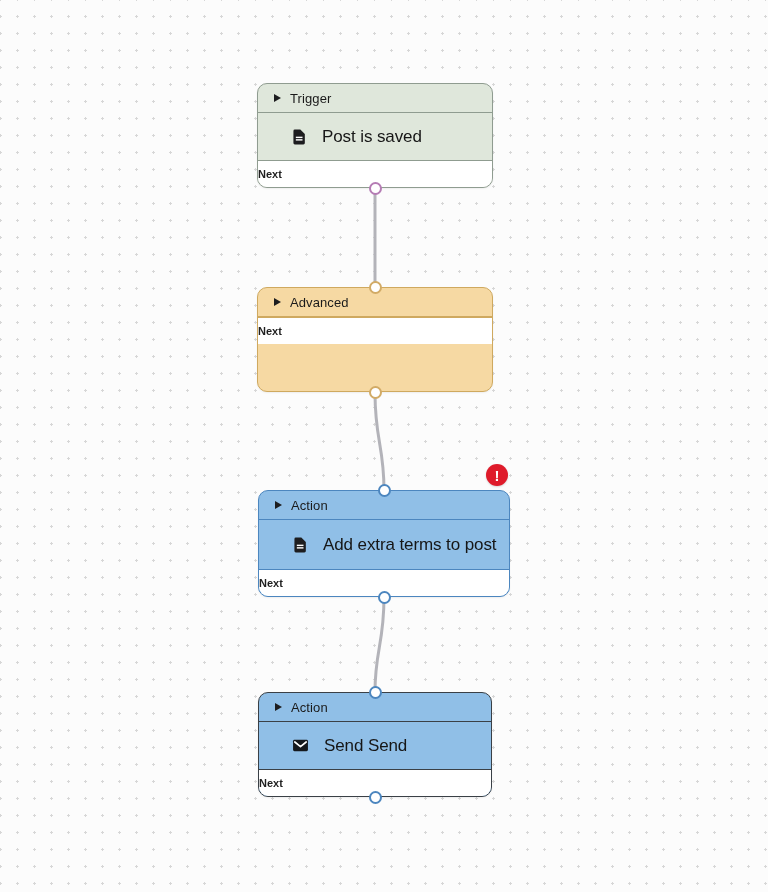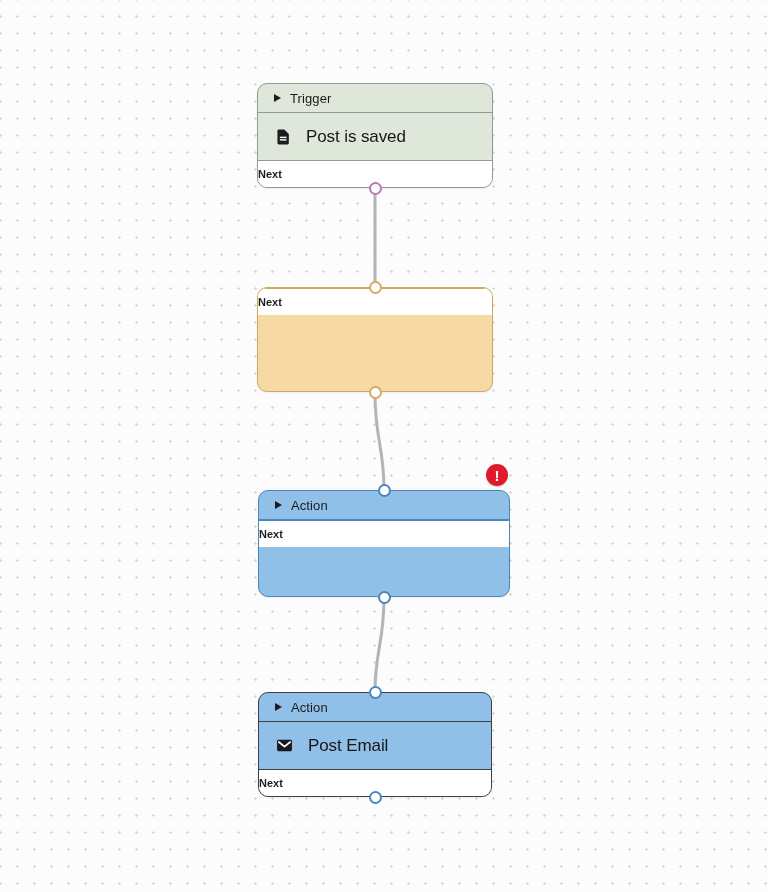--- a/index.html
+++ b/index.html
@@ -54,21 +54,21 @@
     font-size: 13px;
     color: #1a1a1a;
     letter-spacing: 0.1px;
   }
 
   .node-body {
     flex: 1 1 auto;
     display: flex;
     align-items: center;
     gap: 13px;
-    padding: 0 15px;
+    padding: 0 31px;
   }
   .node-icon { flex: 0 0 auto; display: flex; align-items: center; }
   .node-title {
     font-size: 17px;
     color: #161616;
     letter-spacing: -0.1px;
     white-space: nowrap;
   }
 
   .node-footer {
@@ -137,48 +137,62 @@
         </svg>
       </span>
       <span class="node-title">Post is saved</span>
     </div>
     <div class="node-footer">
       <span class="next-label">Next</span>
     </div>
   </div>
 
   <div class="node" style="left: 257px; top: 287px; width: 236px; height: 105px; --bg: #f6d9a3; --border: #cfa95f;">
+    <div class="node-header">
+      <span class="tri"></span>
+      <span class="cat">Advanced</span>
+    </div>
     <div class="node-footer">
       <span class="next-label">Next</span>
     </div>
   </div>
 
   <div class="node" style="left: 258px; top: 490px; width: 252px; height: 107px; --bg: #90bfe7; --border: #4c86bf;">
     <div class="node-header">
       <span class="tri"></span>
       <span class="cat">Action</span>
+    </div>
+    <div class="node-body">
+      <span class="node-icon">
+        <svg width="20" height="20" viewBox="0 0 24 24">
+          <path d="M7,3 H13.6 L19,8.4 V19.3 Q19,21 17.3,21 H7 Q5.3,21 5.3,19.3 V4.7 Q5.3,3 7,3 Z" fill="#1d1d1f"></path>
+          <rect x="8.2" y="11.6" width="8" height="1.7" fill="#ffffff"></rect>
+          <rect x="8.2" y="14.6" width="8" height="1.7" fill="#ffffff"></rect>
+        </svg>
+      </span>
+      <span class="node-title">Add extra terms to post</span>
     </div>
     <div class="node-footer">
       <span class="next-label">Next</span>
     </div>
   </div>
 
   <div class="node selected" style="left: 258px; top: 692px; width: 234px; height: 105px; --bg: #90bfe7; --border: #3a4046;">
     <div class="node-header">
       <span class="tri"></span>
       <span class="cat">Action</span>
     </div>
     <div class="node-body">
       <span class="node-icon">
         <svg width="21" height="21" viewBox="0 0 24 24">
           <rect x="3.5" y="5.5" width="17" height="13" rx="1.6" fill="#15191d"></rect>
           <path d="M5.5,8 L12,13.2 L18.5,8" fill="none" stroke="#ffffff" stroke-width="1.9" stroke-linecap="round" stroke-linejoin="round"></path>
         </svg>
       </span>
-      <span class="node-title">Post Email</span>
+      <span class="node-title">Send Send</span>
     </div>
     <div class="node-footer">
       <span class="next-label">Next</span>
     </div>
   </div>
 
   <div class="port" style="left: 368.5px; top: 182px; border-color: rgb(181, 124, 180);"></div>
   <div class="port" style="left: 368.5px; top: 280.5px; border-color: rgb(210, 171, 102);"></div>
   <div class="port" style="left: 368.5px; top: 386px; border-color: rgb(210, 171, 102);"></div>
   <div class="port" style="left: 377.5px; top: 483.5px; border-color: rgb(76, 134, 191);"></div>

